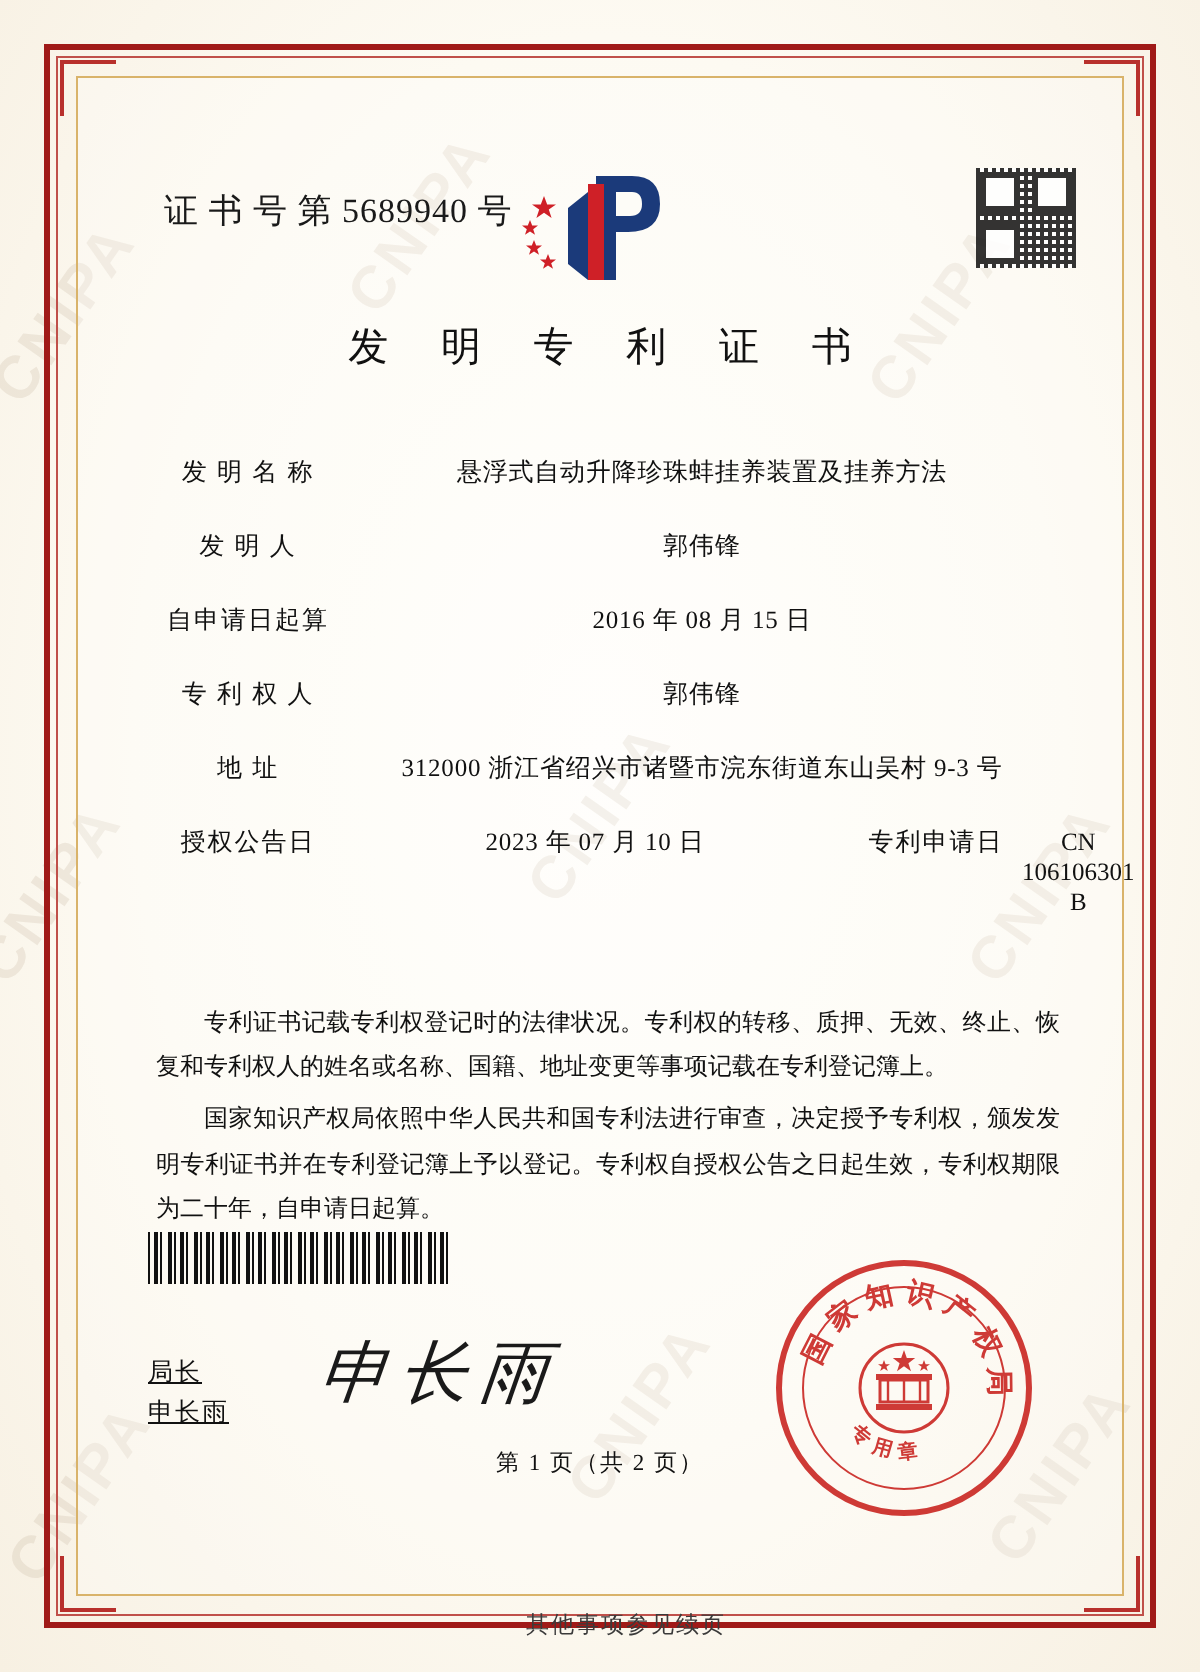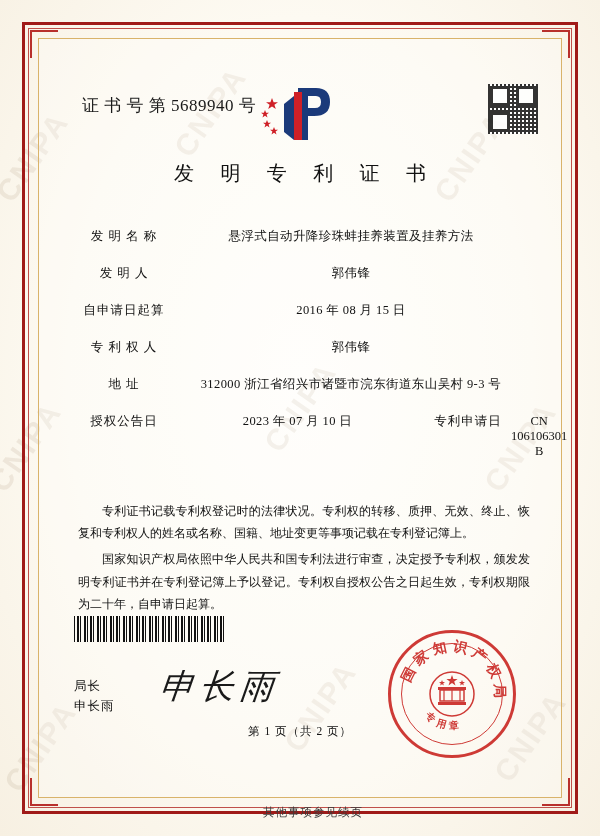--- a/index.html
+++ b/index.html
@@ -226,20 +226,21 @@
 
   
   .sig-label {
     position: absolute;
     left: 26px;
     top: 628px;
     font-size: 12.5px;
     line-height: 1.6;
     color: #111;
     letter-spacing: 1px;
+    text-decoration: underline;
   }
   .sig-hand {
     position: absolute;
     left: 112px;
     top: 616px;
     font-size: 34px;
     font-family: "DejaVu Serif", serif;
     font-style: italic;
     color: #1a1a1a;
     letter-spacing: 6px;

